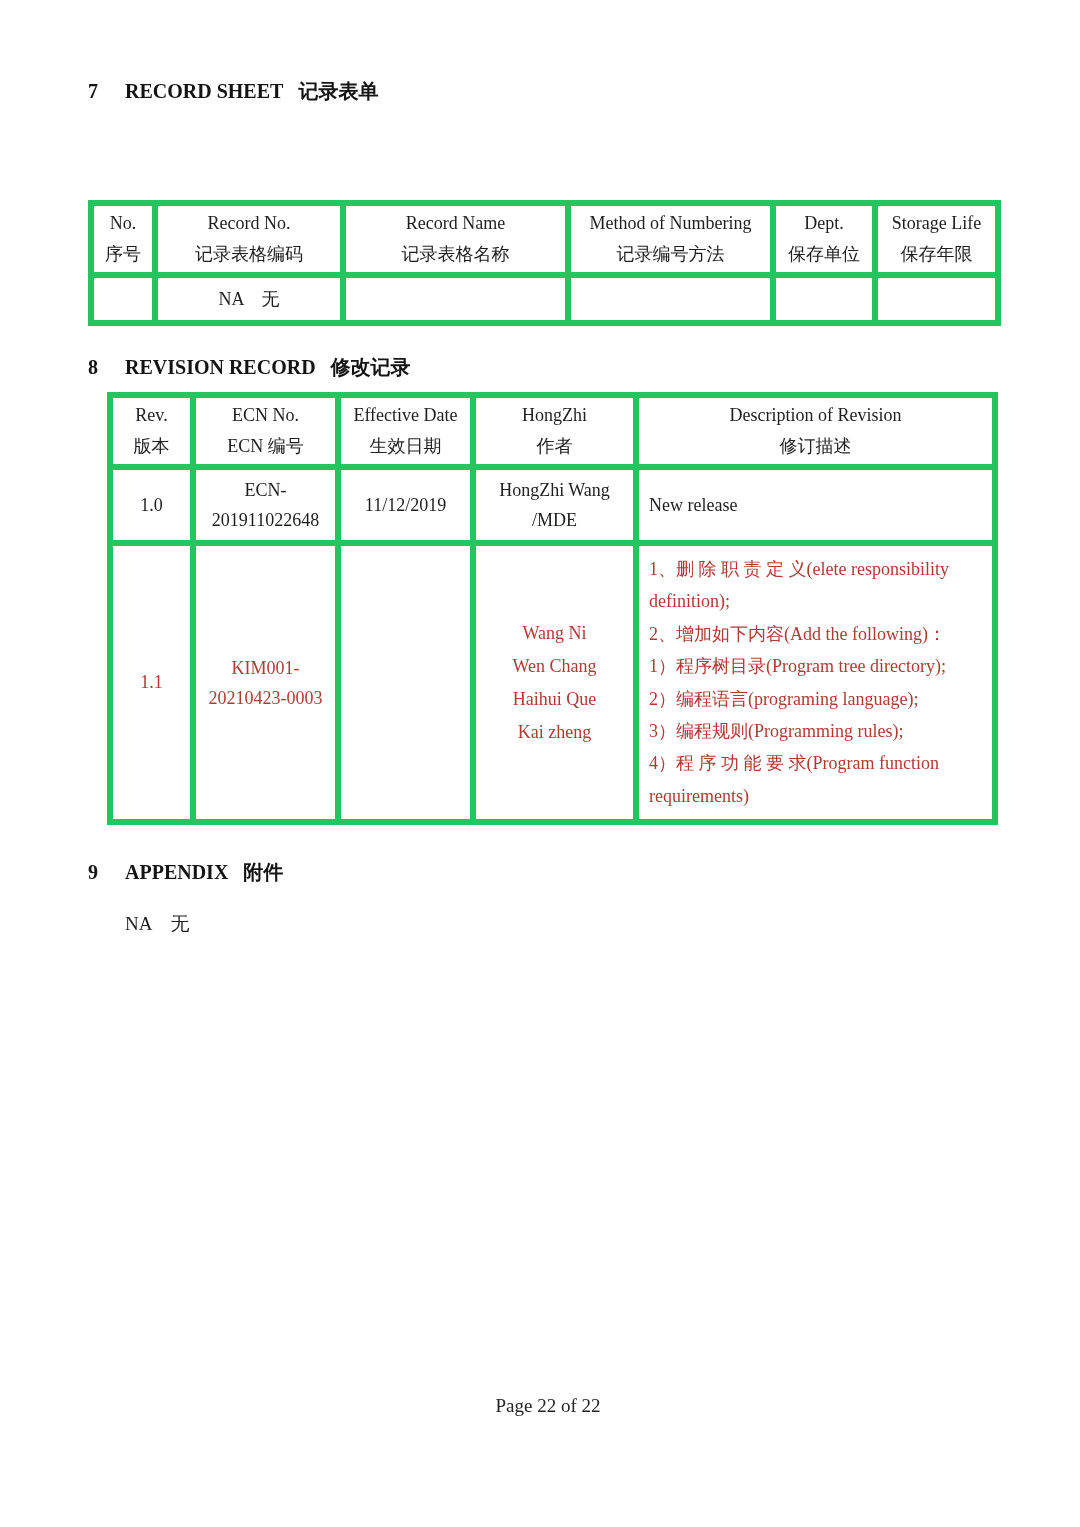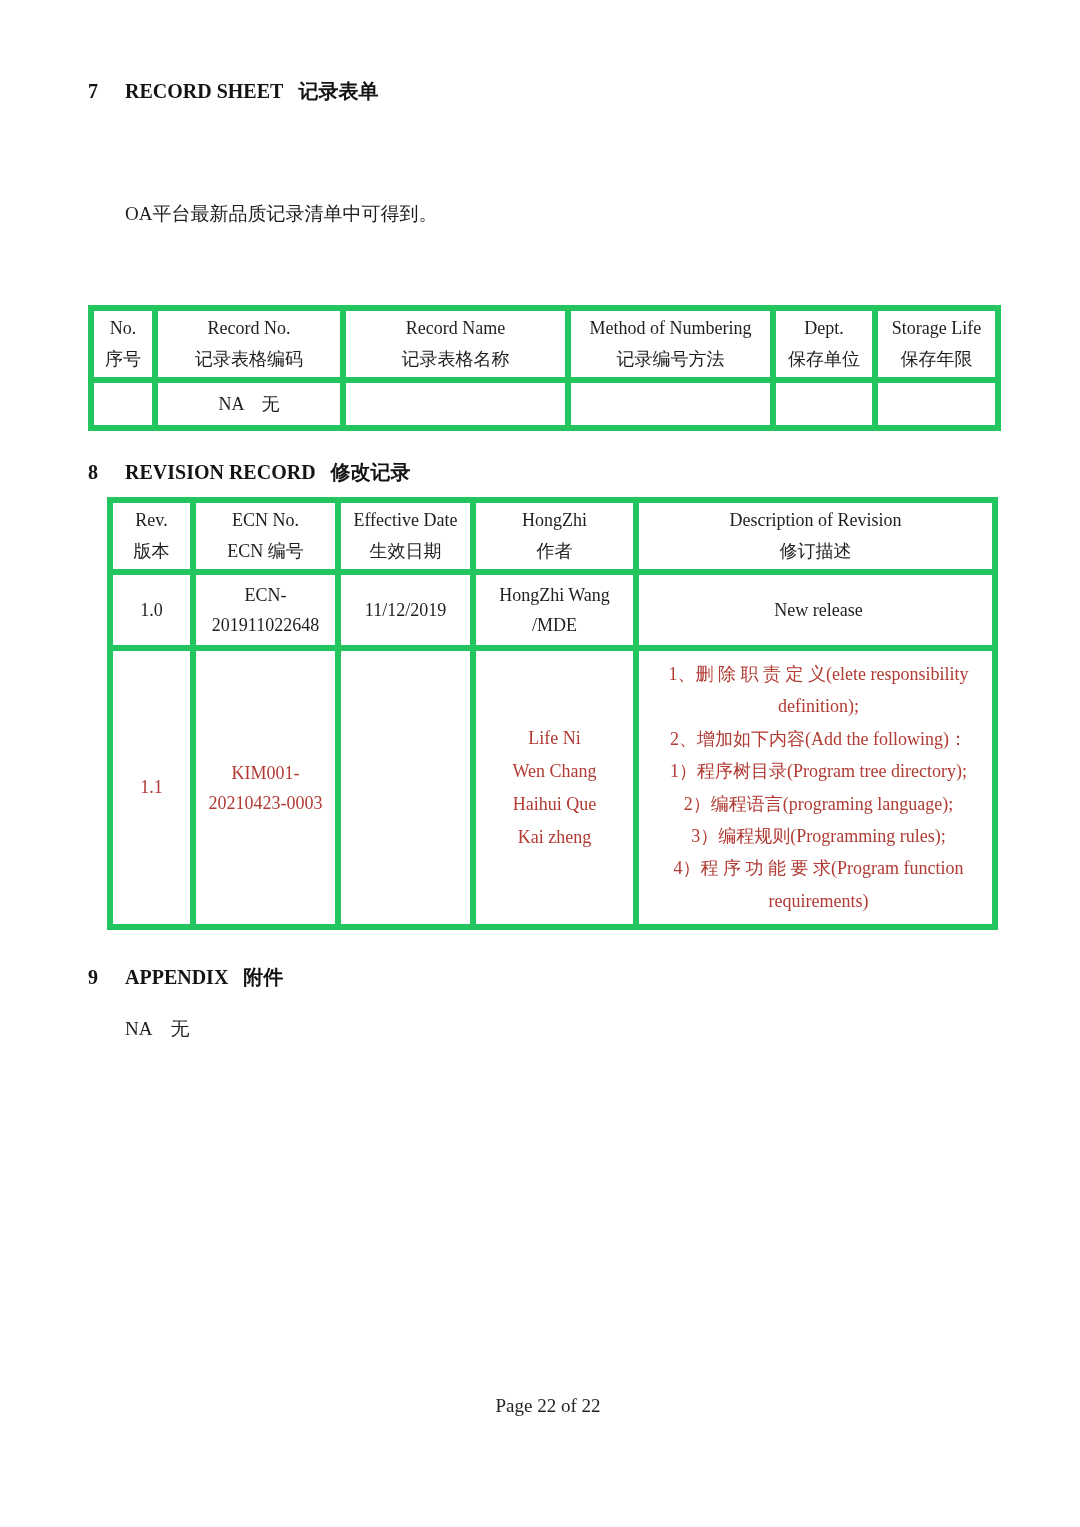--- a/index.html
+++ b/index.html
@@ -46,21 +46,21 @@
   .t1 { width: 907px; margin-top: 4px; }
   .t1 .data-row td { height: 38px; }
 
   .t2 { width: 885px; margin: 12px 0 0 19px; }
   .t2 .rev-row-1 td { height: 62px; }
   .t2 .rev-row-2 td { height: 262px; }
   .cell-line { line-height: 30px; }
   .author-line { line-height: 33px; }
 
   .desc-cell {
-    text-align: center;
+    text-align: left;
     padding: 4px 4px 4px 10px;
     vertical-align: middle;
   }
   .desc-cell.top { vertical-align: top; padding-top: 7px; }
   .desc-line { line-height: 32.4px; white-space: pre-wrap; }
 
   .red { color: #b13a33; }
 
   .appendix-body { margin: 26px 0 0 37px; font-size: 19px; white-space: pre-wrap; }
 
@@ -80,21 +80,20 @@
 <div class="page">
   <div class="content">
 
     <div class="section-heading">
       <span class="sec-num">7</span>
       <span class="sec-title-en">RECORD SHEET</span>
       <span class="sec-title-zh">记录表单</span>
     </div>
 
     <div class="intro">
-      <div>OA平台最新品质记录清单中可得到。</div>
     </div>
 
     <table class="t1">
       <colgroup>
         <col style="width:64px">
           <col style="width:188px">
           <col style="width:225px">
         <col style="width:205px">
           <col style="width:102px">
           <col style="width:123px">
@@ -194,21 +193,21 @@
           </td>
         </tr>
         <tr class="rev-row-2 red">
           <td>1.1</td>
           <td>
             <div class="cell-line">KIM001-</div>
             <div class="cell-line">20210423-0003</div>
           </td>
           <td></td>
           <td>
-            <div class="author-line">Life Ni</div>
+            <div class="author-line">Wang Ni</div>
             <div class="author-line">Wen Chang</div>
             <div class="author-line">Haihui Que</div>
             <div class="author-line">Kai zheng</div>
           </td>
           <td class="desc-cell top">
             <div class="desc-line">1、删 除 职 责 定 义(elete responsibility</div>
             <div class="desc-line">definition);</div>
             <div class="desc-line">2、增加如下内容(Add the following)：</div>
             <div class="desc-line">1）程序树目录(Program tree directory);</div>
             <div class="desc-line">2）编程语言(programing language);</div>

